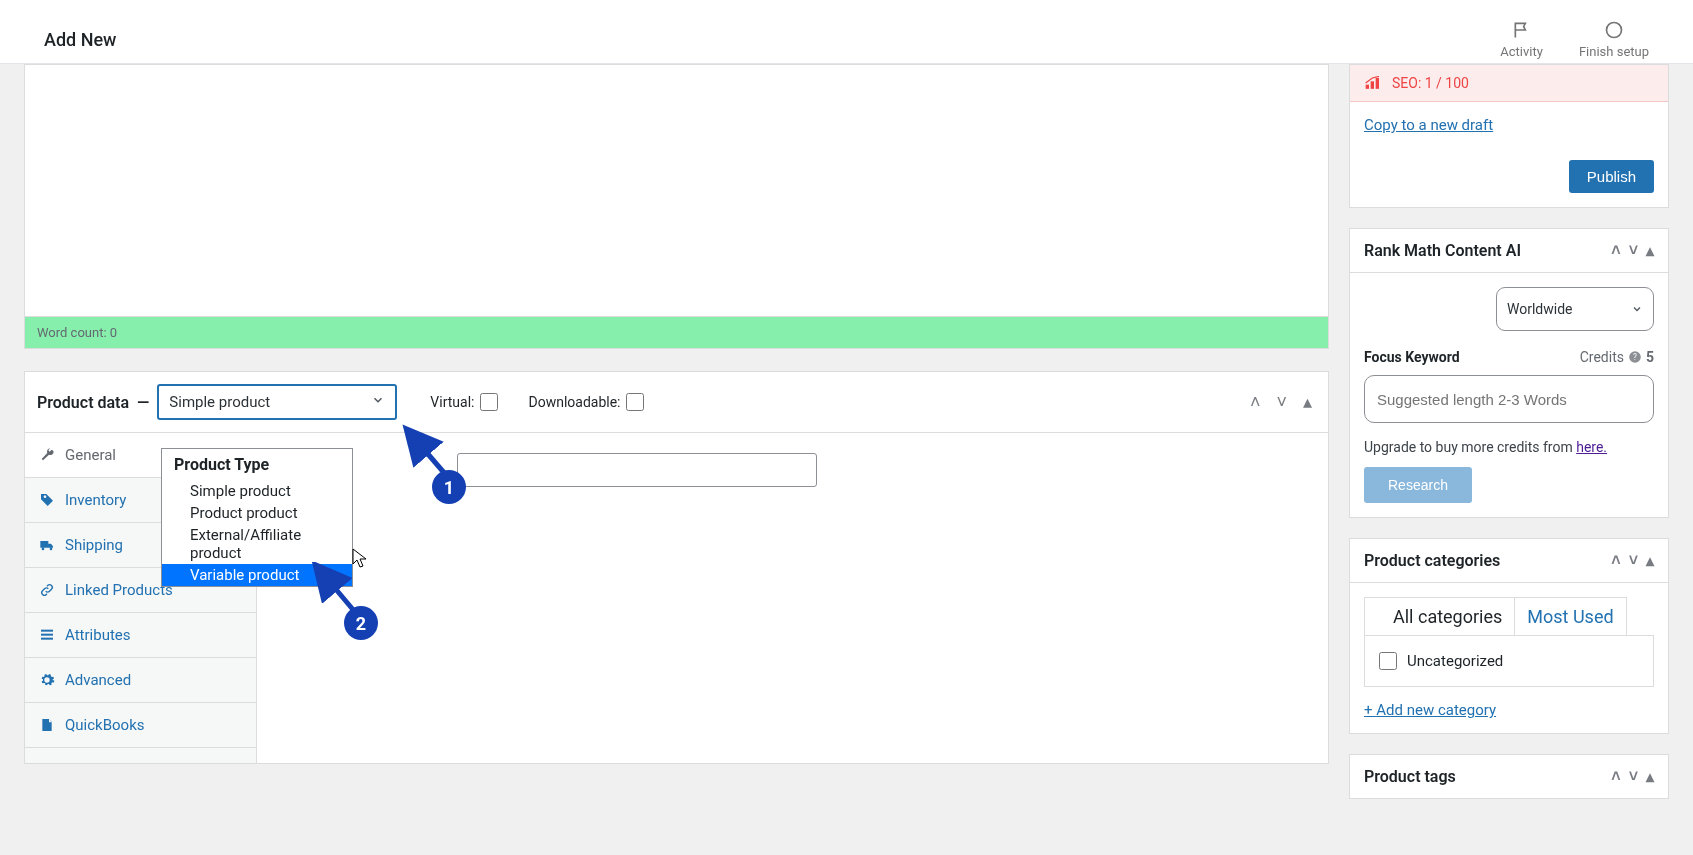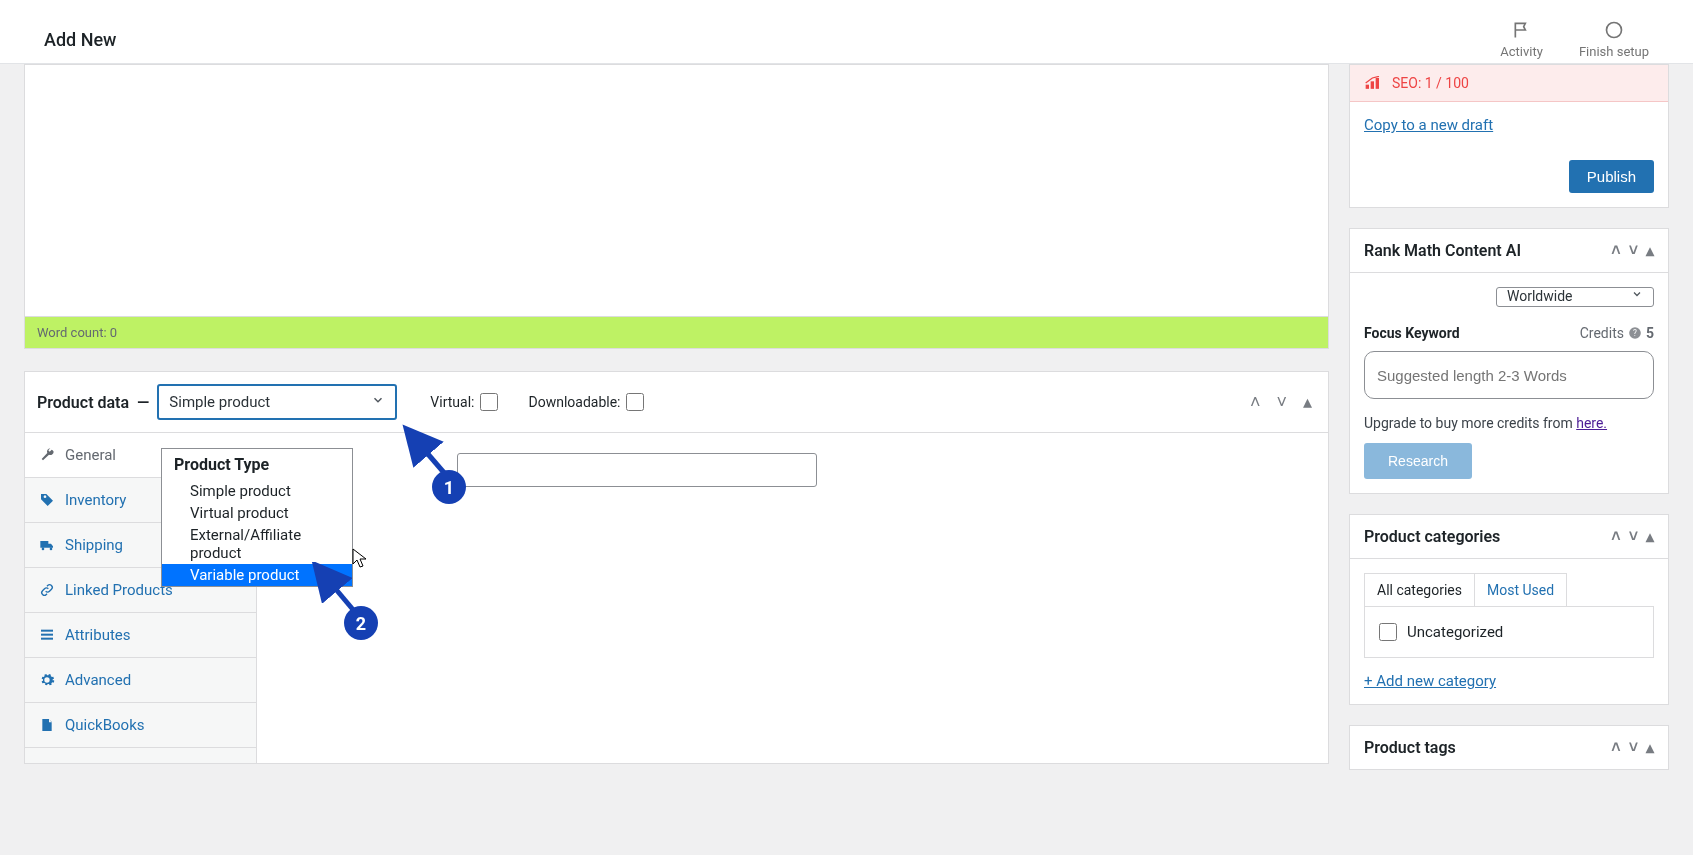--- a/index.html
+++ b/index.html
@@ -57,21 +57,21 @@
     height: 285px;
     position: relative;
   }
   .editor-footer {
     position: absolute;
     bottom: 0; left: 0; right: 0;
     border-top: 1px solid #dcdcde;
     padding: 8px 12px;
     font-size: 13px;
     color: #646970;
-    background: #bef264;
+    background: #86efac;
   }
   .editor-footer-text { }
 
   
   .product-data-panel {
     margin-top: 22px;
     background: #fff;
     border: 1px solid #dcdcde;
   }
   .pd-header {
@@ -276,25 +276,25 @@
     color: #fff;
     border: none;
     padding: 8px 18px;
     border-radius: 3px;
     cursor: pointer;
     font-size: 15px;
   }
 
   .worldwide-select {
     width: 158px;
-    height: 20px;
+    height: 44px;
     border: 1px solid #8c8f94;
-    border-radius: 3px;
+    border-radius: 9px;
     display: inline-flex;
-    align-items: flex-start;
+    align-items: center;
     justify-content: space-between;
     padding: 0 10px;
     font-size: 14px;
     color: #2c3338;
     cursor: pointer;
     float: right;
   }
   .focus-row {
     display: flex;
     align-items: center;
@@ -326,22 +326,23 @@
     border-radius: 3px;
     margin-top: 12px;
     cursor: pointer;
     font-size: 14px;
   }
 
   .cat-tabs {
     display: flex;
     border: 1px solid #dcdcde;
     border-bottom: none;
-    font-size: 14px;
+    font-size: 18px;
     width: fit-content;
+    padding-left: 16px;
   }
   .cat-tab {
     padding: 8px 12px;
     cursor: pointer;
     border-right: 1px solid #dcdcde;
   }
   .cat-tab.active { background: #fff; }
   .cat-tab:last-child { border-right: none; color: #2271b1; }
   .cat-list {
     border: 1px solid #dcdcde;
@@ -574,21 +575,21 @@
         </div>
       </div>
     </div>
 
   </div>
 </div>
 
 <div class="pd-dropdown">
   <div class="grp-label">Product Type</div>
   <div class="opt">Simple product</div>
-  <div class="opt">Virtual product</div>
+  <div class="opt">Product product</div>
   <div class="opt">External/Affiliate product</div>
   <div class="opt selected">Variable product</div>
 </div>
 
 <svg class="anno-arrow" style="left:401px;top:420px;" width="60" height="60">
   <defs>
       <marker id="ah1" markerWidth="8" markerHeight="8" refX="6" refY="4" orient="auto">
         <polygon points="0 0, 8 4, 0 8" fill="#1540b3"></polygon>
       </marker>
     </defs>

